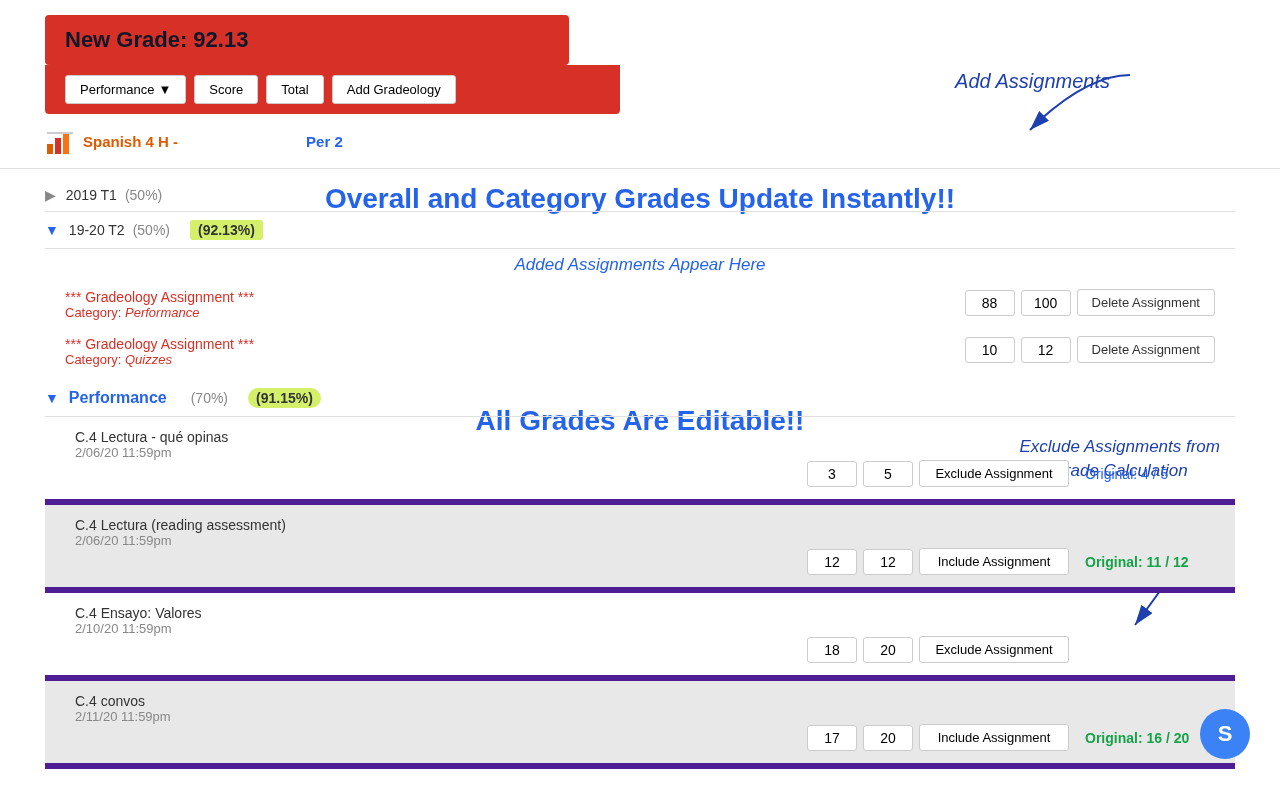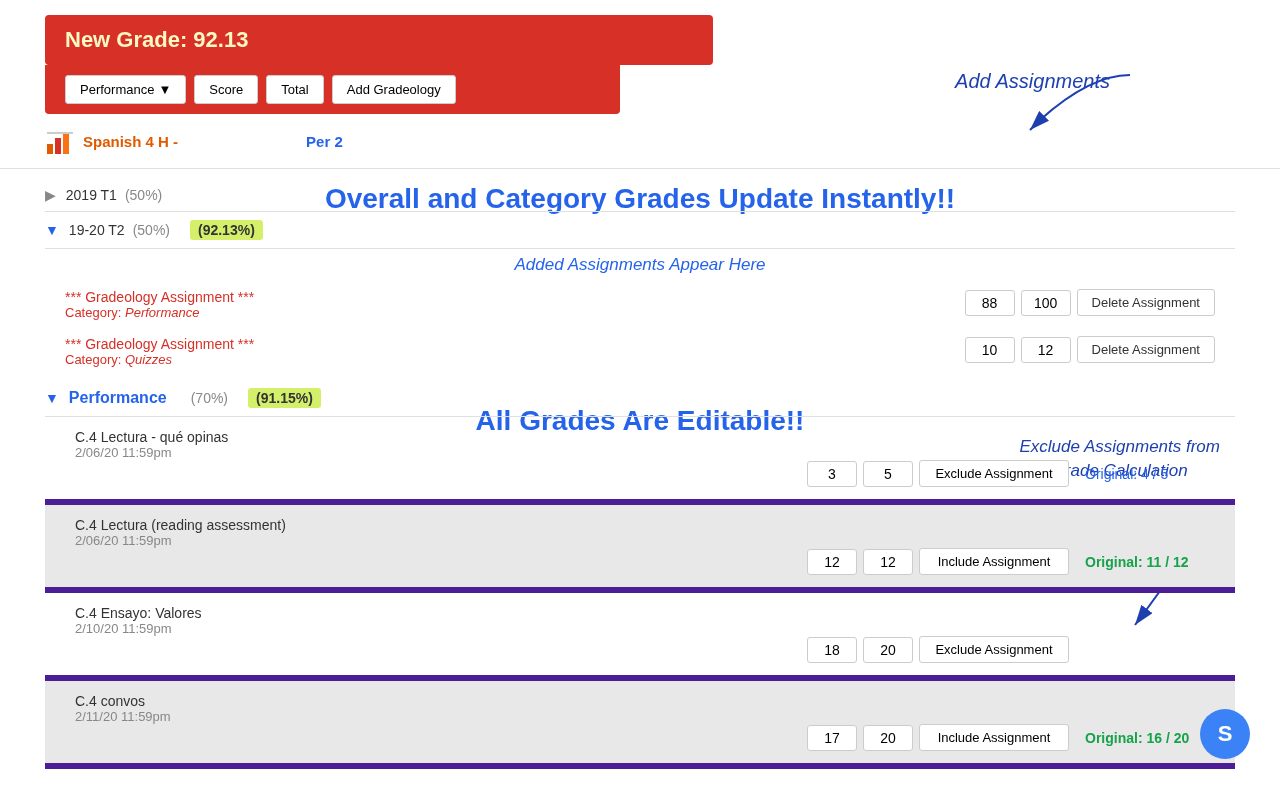--- a/index.html
+++ b/index.html
@@ -1,24 +1,24 @@
 <!DOCTYPE html>
 <html><head>
   <meta charset="utf-8">
   <style>
     * { box-sizing: border-box; margin: 0; padding: 0; }
     body { font-family: Arial, sans-serif; background: #fff; width: 1280px; min-height: 800px; overflow-x: hidden; }
 
     .top-grade-bar {
       background: #d63027;
-      color: #fef9c3;
+      color: #0f172a;
       font-size: 22px;
       font-weight: bold;
       padding: 12px 20px;
-      width: 668px;
+      width: 524px;
       margin: 15px 0 0 45px;
       border-radius: 4px;
     }
 
     .toolbar {
       display: flex;
       gap: 8px;
       padding: 10px 20px;
       background: #d63027;
       width: 575px;
@@ -181,21 +181,21 @@
     .category-weight {
       color: #888;
       font-size: 14px;
       margin-left: 24px;
     }
 
     .category-grade-badge {
       background: #d4f06b;
       color: #333;
       padding: 2px 8px;
-      border-radius: 3px;
+      border-radius: 10px;
       font-size: 14px;
       font-weight: bold;
       margin-left: 20px;
     }
 
     .assignment-item {
       display: flex;
       align-items: flex-start;
       padding: 12px 30px;
       border-bottom: 6px solid #4c1d95;

